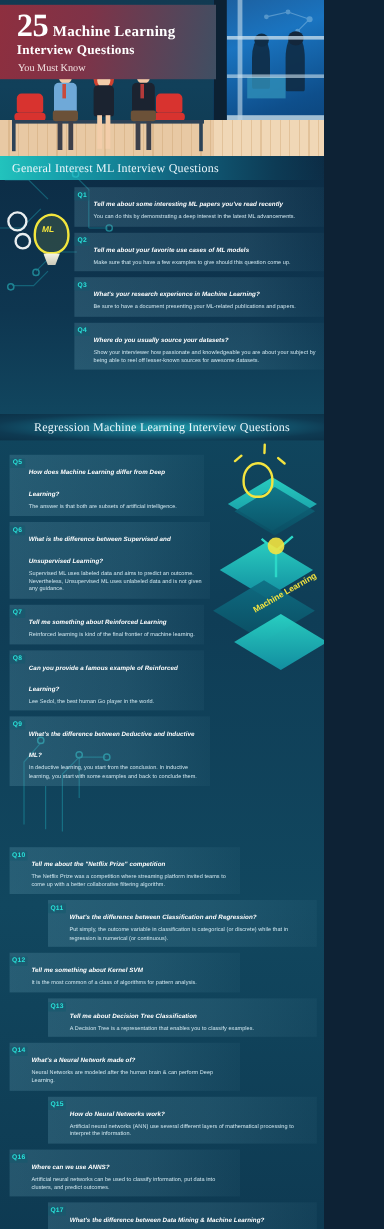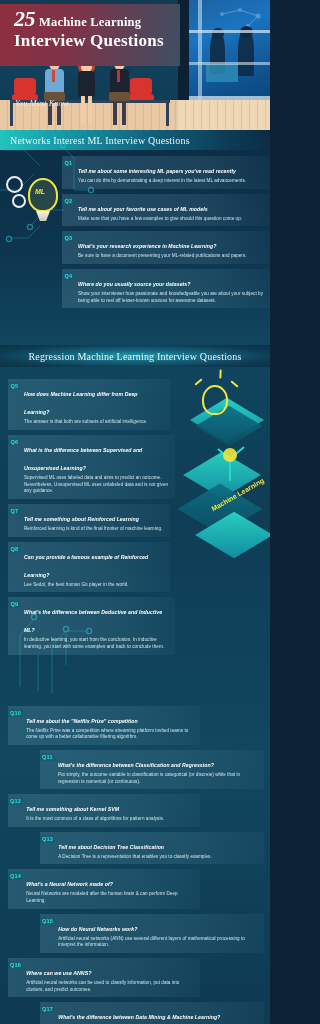--- a/index.html
+++ b/index.html
@@ -32,24 +32,24 @@
   .hw-dots { position:absolute; left:214px; top:6px; width:54px; height:28px; opacity:.35; }
 
   .hero-floor { position:absolute; left:0; top:100px; width:270px; height:30px;
       background:repeating-linear-gradient(90deg,#e8c9a4 0px,#e8c9a4 7px,#dcb98f 7px,#dcb98f 8px); }
   .hero-floor2 { position:absolute; left:178px; top:100px; width:92px; height:30px;
       background:repeating-linear-gradient(90deg,#f0d7b6 0px,#f0d7b6 7px,#e2c29a 7px,#e2c29a 8px); }
 
   .title-card { position:absolute; left:0; top:4px; width:180px; height:62px;
       background:linear-gradient(100deg,#8e2f3f 0%,#7e3348 40%,#3f4f63 100%); }
   .t-line1 { display:flex; align-items:baseline; padding:4px 0 0 14px; }
-  .t-25 { font-family:"Liberation Serif", serif; font-weight:bold; font-size:22px; color:#ffffff; line-height:1; letter-spacing:-.5px;font-style:italic; }
+  .t-25 { font-family:"Liberation Serif", serif; font-weight:bold; font-size:27px; color:#ffffff; line-height:1; letter-spacing:-.5px; }
   .t-ml { font-family:"Liberation Serif", serif; font-weight:bold; font-size:12.5px; color:#ffffff; letter-spacing:.2px; margin-left:4px; }
-  .t-line2 { font-family:"Liberation Serif", serif; font-weight:bold; font-size:17px; color:#ffffff; padding:1px 0 0 14px; letter-spacing:.2px; }
-  .t-sub { font-family:"Liberation Serif", serif; font-style:italic; font-size:8.5px; color:#f2e2e2; padding:3px 0 0 15px;margin-top:44px; }
+  .t-line2 { font-family:"Liberation Serif", serif; font-weight:bold; font-size:11px; color:#ffffff; padding:1px 0 0 14px; letter-spacing:.2px; }
+  .t-sub { font-family:"Liberation Serif", serif; font-size:8.5px; color:#f2e2e2; padding:3px 0 0 15px; }
 
   
   .chair { position:absolute; background:#d8332f; border-radius:3px; }
   .chair-top { position:absolute; background:#d8332f; border-radius:4px 4px 2px 2px; }
   .bar { position:absolute; background:#2c4257; }
   .person { position:absolute; }
   .p-head { position:absolute; border-radius:50%; }
   .p-body { position:absolute; }
   .leg { position:absolute; background:#3c3f4a; width:4px; }
 
@@ -178,21 +178,21 @@
         <span class="t-25">25</span>
         <span class="t-ml">Machine Learning</span>
       </div>
       <div class="t-line2">Interview Questions</div>
       <div class="t-sub">You Must Know</div>
     </div>
   </div>
 
   <div class="sec sec-a">
     <div class="hdr hdr-left">
-      <span class="hdr-txt">Networks Interest ML Interview Questions</span>
+      <span class="hdr-txt">General Interest ML Interview Questions</span>
     </div>
 
     <div class="circuit">
       <svg width="270" height="130" viewBox="0 0 270 130">
         <g stroke="#1fa9b8" stroke-width="1" fill="none" opacity="0.8">
           <path d="M4 20 L24 20 L40 36"></path>
             <path d="M0 60 L18 60 L34 44"></path>
           <path d="M62 16 L74 28 L74 60"></path>
             <path d="M30 96 L46 80 L64 80"></path>
           <path d="M74 60 L90 60"></path>

